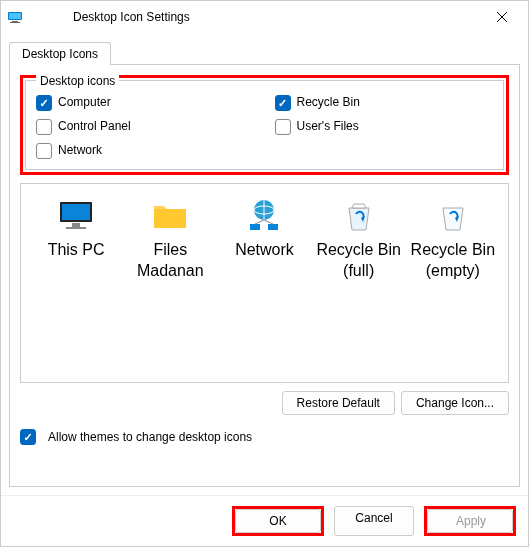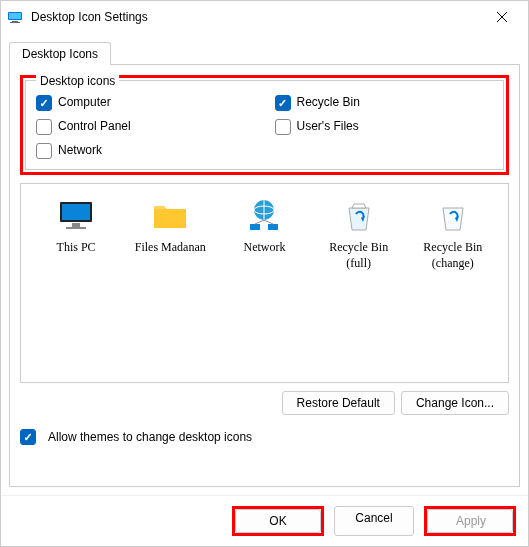--- a/index.html
+++ b/index.html
@@ -1,38 +1,38 @@
 <!DOCTYPE html>
 <html><head>
 <meta charset="utf-8">
 <style>
 * { box-sizing: border-box; margin: 0; padding: 0; font-family: 'Segoe UI', Tahoma, sans-serif; font-size: 12px; }
 body { background: #fff; width: 529px; height: 547px; overflow: hidden; }
 .window { width: 529px; height: 547px; border: 1px solid #ccc; background: #fff; display: flex; flex-direction: column; }
-.titlebar { display: flex; align-items: center; height: 32px; padding: 7px 6px; }
+.titlebar { display: flex; align-items: center; height: 32px; padding: 7px 6px; gap: 42px; }
 .titlebar-icon { width: 16px; height: 16px; margin-right: 8px; display: flex; align-items: center; justify-content: center; }
 .titlebar-title { flex: 1; }
 .close-btn { width: 40px; height: 30px; display: flex; align-items: center; justify-content: center; cursor: pointer; }
 .close-btn svg { width: 12px; height: 12px; }
 .tab-container { padding: 8px 8px 0 8px; }
 .tab { display: inline-block; padding: 4px 12px; border: 1px solid #ccc; border-bottom: none; background: #fff; border-radius: 3px 3px 0 0; position: relative; top: 1px; z-index: 2; }
 .content { border: 1px solid #ccc; margin: 0 8px 8px 8px; flex: 1; padding: 10px; display: flex; flex-direction: column; position: relative; }
 .fieldset-wrap { border: 3px solid #ff0000; padding: 2px; margin-bottom: 8px; }
 .fieldset { border: 1px solid #ccc; padding: 6px 10px 10px 10px; position: relative; }
 .fieldset-legend { position: relative; top: -13px; background: #fff; padding: 0 4px; display: inline-block; }
 .checkbox-grid { display: grid; grid-template-columns: 1fr 1fr; gap: 8px 20px; margin-top: -6px; }
 .checkbox-row { display: flex; gap: 6px; }
 .checkbox { width: 16px; height: 16px; border: 1px solid #888; border-radius: 3px; display: flex; align-items: center; justify-content: center; cursor: pointer; }
 .checkbox.checked { background: #0067c0; border-color: #0067c0; }
 .checkbox.checked::after { content: '✓'; color: #fff; font-size: 11px; font-weight: bold; }
 .icon-panel { border: 1px solid #ccc; padding: 12px 8px; margin-bottom: 8px; background: #fff; height: 200px; }
 .icon-grid { display: flex; justify-content: space-around; }
 .icon-item { display: flex; flex-direction: column; align-items: center; width: 85px; text-align: center; cursor: pointer; }
 .icon-visual { width: 40px; height: 40px; margin-bottom: 4px; display: flex; align-items: center; justify-content: center; }
-.icon-label { font-size: 12px; line-height: 1.3; font-family: Liberation Serif, serif; }
+.icon-label { font-size: 16px; line-height: 1.3; }
 .button-row { display: flex; justify-content: flex-end; gap: 6px; margin-bottom: 10px; }
 .btn { padding: 4px 14px; border: 1px solid #ccc; background: #fdfdfd; border-radius: 3px; cursor: pointer; min-width: 80px; text-align: center; }
 .btn.disabled { color: #999; cursor: default; padding-left: 16px; }
 .allow-row { display: flex; align-items: center; gap: 12px; margin-top: 4px; }
 .dialog-buttons { display: flex; justify-content: flex-end; gap: 10px; padding: 10px 12px; border-top: 1px solid #eee; }
 .red-wrap { border: 3px solid #ff0000; display: inline-block; }
 .red-wrap .btn { min-width: 86px; }
 </style>
 </head>
 <body>
@@ -138,21 +138,21 @@
           <span class="icon-label">Recycle Bin (full)</span>
         </div>
         <div class="icon-item">
           <div class="icon-visual">
             <svg viewBox="0 0 40 40">
                 <path d="M10 12 L30 12 L27 34 L13 34 Z" fill="#f5fbff" stroke="#aaa" stroke-width="1"></path>
                 <path d="M17 18 a4 4 0 1 1 6 5" fill="none" stroke="#0078d7" stroke-width="2"></path>
                 <polygon points="22,22 26,20 24,26" fill="#0078d7"></polygon>
               </svg>
           </div>
-          <span class="icon-label">Recycle Bin (change)</span>
+          <span class="icon-label">Recycle Bin (empty)</span>
         </div>
       </div>
     </div>
 
     <div class="button-row">
       <div class="btn">Restore Default</div>
       <div class="btn">Change Icon...</div>
     </div>
 
     <div class="allow-row">

